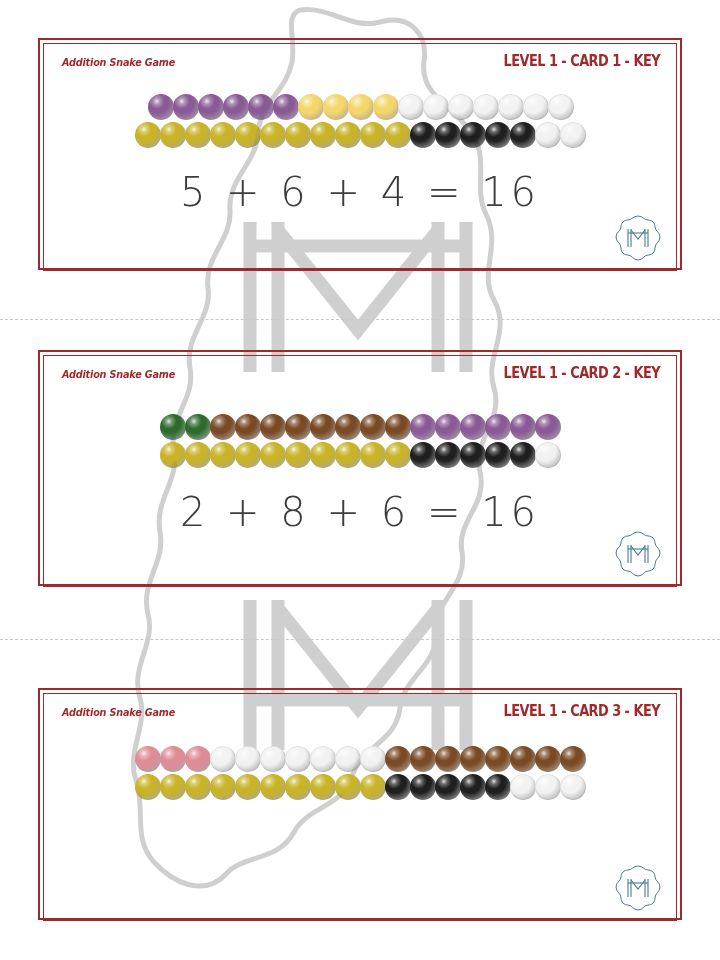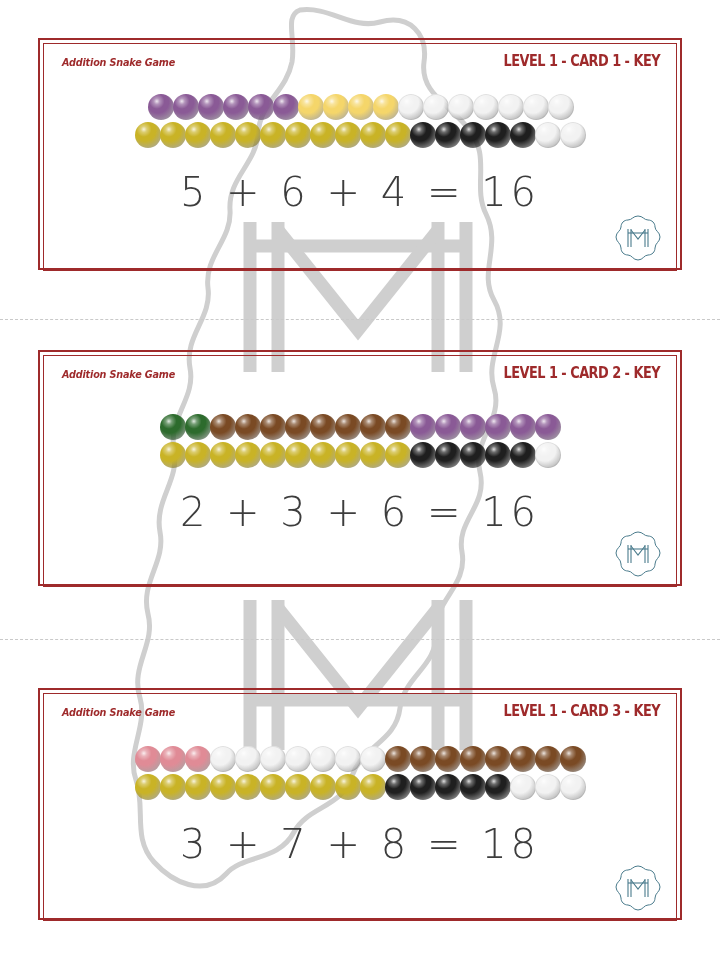--- a/index.html
+++ b/index.html
@@ -285,21 +285,21 @@
             <div class="bead" style="background-image: radial-gradient(circle at 34% 28%, rgba(255, 255, 255, 0.85) 0%, rgba(255, 255, 255, 0.35) 12%, rgba(255, 255, 255, 0) 30%), radial-gradient(circle at 38% 32%, rgb(201, 179, 38) 0%, rgb(201, 179, 38) 45%, rgba(0, 0, 0, 0.35) 92%, rgba(0, 0, 0, 0.5) 100%);"></div>
             <div class="bead" style="background-image: radial-gradient(circle at 34% 28%, rgba(255, 255, 255, 0.85) 0%, rgba(255, 255, 255, 0.35) 12%, rgba(255, 255, 255, 0) 30%), radial-gradient(circle at 38% 32%, rgb(201, 179, 38) 0%, rgb(201, 179, 38) 45%, rgba(0, 0, 0, 0.35) 92%, rgba(0, 0, 0, 0.5) 100%);"></div>
             <div class="bead" style="background-image: radial-gradient(circle at 34% 28%, rgba(255, 255, 255, 0.85) 0%, rgba(255, 255, 255, 0.35) 12%, rgba(255, 255, 255, 0) 30%), radial-gradient(circle at 38% 32%, rgb(31, 31, 31) 0%, rgb(31, 31, 31) 45%, rgba(0, 0, 0, 0.35) 92%, rgba(0, 0, 0, 0.5) 100%);"></div>
             <div class="bead" style="background-image: radial-gradient(circle at 34% 28%, rgba(255, 255, 255, 0.85) 0%, rgba(255, 255, 255, 0.35) 12%, rgba(255, 255, 255, 0) 30%), radial-gradient(circle at 38% 32%, rgb(31, 31, 31) 0%, rgb(31, 31, 31) 45%, rgba(0, 0, 0, 0.35) 92%, rgba(0, 0, 0, 0.5) 100%);"></div>
             <div class="bead" style="background-image: radial-gradient(circle at 34% 28%, rgba(255, 255, 255, 0.85) 0%, rgba(255, 255, 255, 0.35) 12%, rgba(255, 255, 255, 0) 30%), radial-gradient(circle at 38% 32%, rgb(31, 31, 31) 0%, rgb(31, 31, 31) 45%, rgba(0, 0, 0, 0.35) 92%, rgba(0, 0, 0, 0.5) 100%);"></div>
             <div class="bead" style="background-image: radial-gradient(circle at 34% 28%, rgba(255, 255, 255, 0.85) 0%, rgba(255, 255, 255, 0.35) 12%, rgba(255, 255, 255, 0) 30%), radial-gradient(circle at 38% 32%, rgb(31, 31, 31) 0%, rgb(31, 31, 31) 45%, rgba(0, 0, 0, 0.35) 92%, rgba(0, 0, 0, 0.5) 100%);"></div>
             <div class="bead" style="background-image: radial-gradient(circle at 34% 28%, rgba(255, 255, 255, 0.85) 0%, rgba(255, 255, 255, 0.35) 12%, rgba(255, 255, 255, 0) 30%), radial-gradient(circle at 38% 32%, rgb(31, 31, 31) 0%, rgb(31, 31, 31) 45%, rgba(0, 0, 0, 0.35) 92%, rgba(0, 0, 0, 0.5) 100%);"></div>
             <div class="bead" style="background-image: radial-gradient(circle at 34% 28%, rgba(255, 255, 255, 0.85) 0%, rgba(255, 255, 255, 0.35) 12%, rgba(255, 255, 255, 0) 30%), radial-gradient(circle at 38% 32%, rgb(242, 242, 242) 0%, rgb(242, 242, 242) 45%, rgba(0, 0, 0, 0.35) 92%, rgba(0, 0, 0, 0.5) 100%); box-shadow: rgba(0, 0, 0, 0.07) 0px 0px 0px 1px inset;"></div>
           </div>
       </div>
-      <div class="equation" style="top:133px;">2 + 3 + 6 = 16</div>
+      <div class="equation" style="top:133px;">2 + 8 + 6 = 16</div>
       <svg class="badge" viewBox="0 0 48 48" xmlns="http://www.w3.org/2000/svg">
         <path d="M24 2 C29 2 30 6 34 6 C38 6 41 9 41 13 C41 17 46 18 46 23
                  C46 28 41 29 41 34 C41 38 38 41 34 41 C30 41 29 46 24 46
                  C19 46 18 41 14 41 C10 41 7 38 7 34 C7 29 2 28 2 23
                  C2 18 7 17 7 13 C7 9 10 6 14 6 C18 6 19 2 24 2 Z" fill="none" stroke="#4a7b8c" stroke-width="1"></path>
         <g stroke="#4a7b8c" stroke-width="1.1" fill="none">
           <line x1="14" y1="15" x2="14" y2="33"></line>
           <line x1="17" y1="15" x2="17" y2="33"></line>
           <line x1="31" y1="15" x2="31" y2="33"></line>
           <line x1="34" y1="15" x2="34" y2="33"></line>
@@ -349,21 +349,20 @@
             <div class="bead" style="background-image: radial-gradient(circle at 34% 28%, rgba(255, 255, 255, 0.85) 0%, rgba(255, 255, 255, 0.35) 12%, rgba(255, 255, 255, 0) 30%), radial-gradient(circle at 38% 32%, rgb(31, 31, 31) 0%, rgb(31, 31, 31) 45%, rgba(0, 0, 0, 0.35) 92%, rgba(0, 0, 0, 0.5) 100%);"></div>
             <div class="bead" style="background-image: radial-gradient(circle at 34% 28%, rgba(255, 255, 255, 0.85) 0%, rgba(255, 255, 255, 0.35) 12%, rgba(255, 255, 255, 0) 30%), radial-gradient(circle at 38% 32%, rgb(31, 31, 31) 0%, rgb(31, 31, 31) 45%, rgba(0, 0, 0, 0.35) 92%, rgba(0, 0, 0, 0.5) 100%);"></div>
             <div class="bead" style="background-image: radial-gradient(circle at 34% 28%, rgba(255, 255, 255, 0.85) 0%, rgba(255, 255, 255, 0.35) 12%, rgba(255, 255, 255, 0) 30%), radial-gradient(circle at 38% 32%, rgb(31, 31, 31) 0%, rgb(31, 31, 31) 45%, rgba(0, 0, 0, 0.35) 92%, rgba(0, 0, 0, 0.5) 100%);"></div>
             <div class="bead" style="background-image: radial-gradient(circle at 34% 28%, rgba(255, 255, 255, 0.85) 0%, rgba(255, 255, 255, 0.35) 12%, rgba(255, 255, 255, 0) 30%), radial-gradient(circle at 38% 32%, rgb(31, 31, 31) 0%, rgb(31, 31, 31) 45%, rgba(0, 0, 0, 0.35) 92%, rgba(0, 0, 0, 0.5) 100%);"></div>
             <div class="bead" style="background-image: radial-gradient(circle at 34% 28%, rgba(255, 255, 255, 0.85) 0%, rgba(255, 255, 255, 0.35) 12%, rgba(255, 255, 255, 0) 30%), radial-gradient(circle at 38% 32%, rgb(31, 31, 31) 0%, rgb(31, 31, 31) 45%, rgba(0, 0, 0, 0.35) 92%, rgba(0, 0, 0, 0.5) 100%);"></div>
             <div class="bead" style="background-image: radial-gradient(circle at 34% 28%, rgba(255, 255, 255, 0.85) 0%, rgba(255, 255, 255, 0.35) 12%, rgba(255, 255, 255, 0) 30%), radial-gradient(circle at 38% 32%, rgb(242, 242, 242) 0%, rgb(242, 242, 242) 45%, rgba(0, 0, 0, 0.35) 92%, rgba(0, 0, 0, 0.5) 100%); box-shadow: rgba(0, 0, 0, 0.07) 0px 0px 0px 1px inset;"></div>
             <div class="bead" style="background-image: radial-gradient(circle at 34% 28%, rgba(255, 255, 255, 0.85) 0%, rgba(255, 255, 255, 0.35) 12%, rgba(255, 255, 255, 0) 30%), radial-gradient(circle at 38% 32%, rgb(242, 242, 242) 0%, rgb(242, 242, 242) 45%, rgba(0, 0, 0, 0.35) 92%, rgba(0, 0, 0, 0.5) 100%); box-shadow: rgba(0, 0, 0, 0.07) 0px 0px 0px 1px inset;"></div>
             <div class="bead" style="background-image: radial-gradient(circle at 34% 28%, rgba(255, 255, 255, 0.85) 0%, rgba(255, 255, 255, 0.35) 12%, rgba(255, 255, 255, 0) 30%), radial-gradient(circle at 38% 32%, rgb(242, 242, 242) 0%, rgb(242, 242, 242) 45%, rgba(0, 0, 0, 0.35) 92%, rgba(0, 0, 0, 0.5) 100%); box-shadow: rgba(0, 0, 0, 0.07) 0px 0px 0px 1px inset;"></div>
           </div>
       </div>
-      <div class="equation" style="top:127px;">3 + 7 + 8 = 18</div>
       <svg class="badge" viewBox="0 0 48 48" xmlns="http://www.w3.org/2000/svg">
         <path d="M24 2 C29 2 30 6 34 6 C38 6 41 9 41 13 C41 17 46 18 46 23
                  C46 28 41 29 41 34 C41 38 38 41 34 41 C30 41 29 46 24 46
                  C19 46 18 41 14 41 C10 41 7 38 7 34 C7 29 2 28 2 23
                  C2 18 7 17 7 13 C7 9 10 6 14 6 C18 6 19 2 24 2 Z" fill="none" stroke="#4a7b8c" stroke-width="1"></path>
         <g stroke="#4a7b8c" stroke-width="1.1" fill="none">
           <line x1="14" y1="15" x2="14" y2="33"></line>
           <line x1="17" y1="15" x2="17" y2="33"></line>
           <line x1="31" y1="15" x2="31" y2="33"></line>
           <line x1="34" y1="15" x2="34" y2="33"></line>

